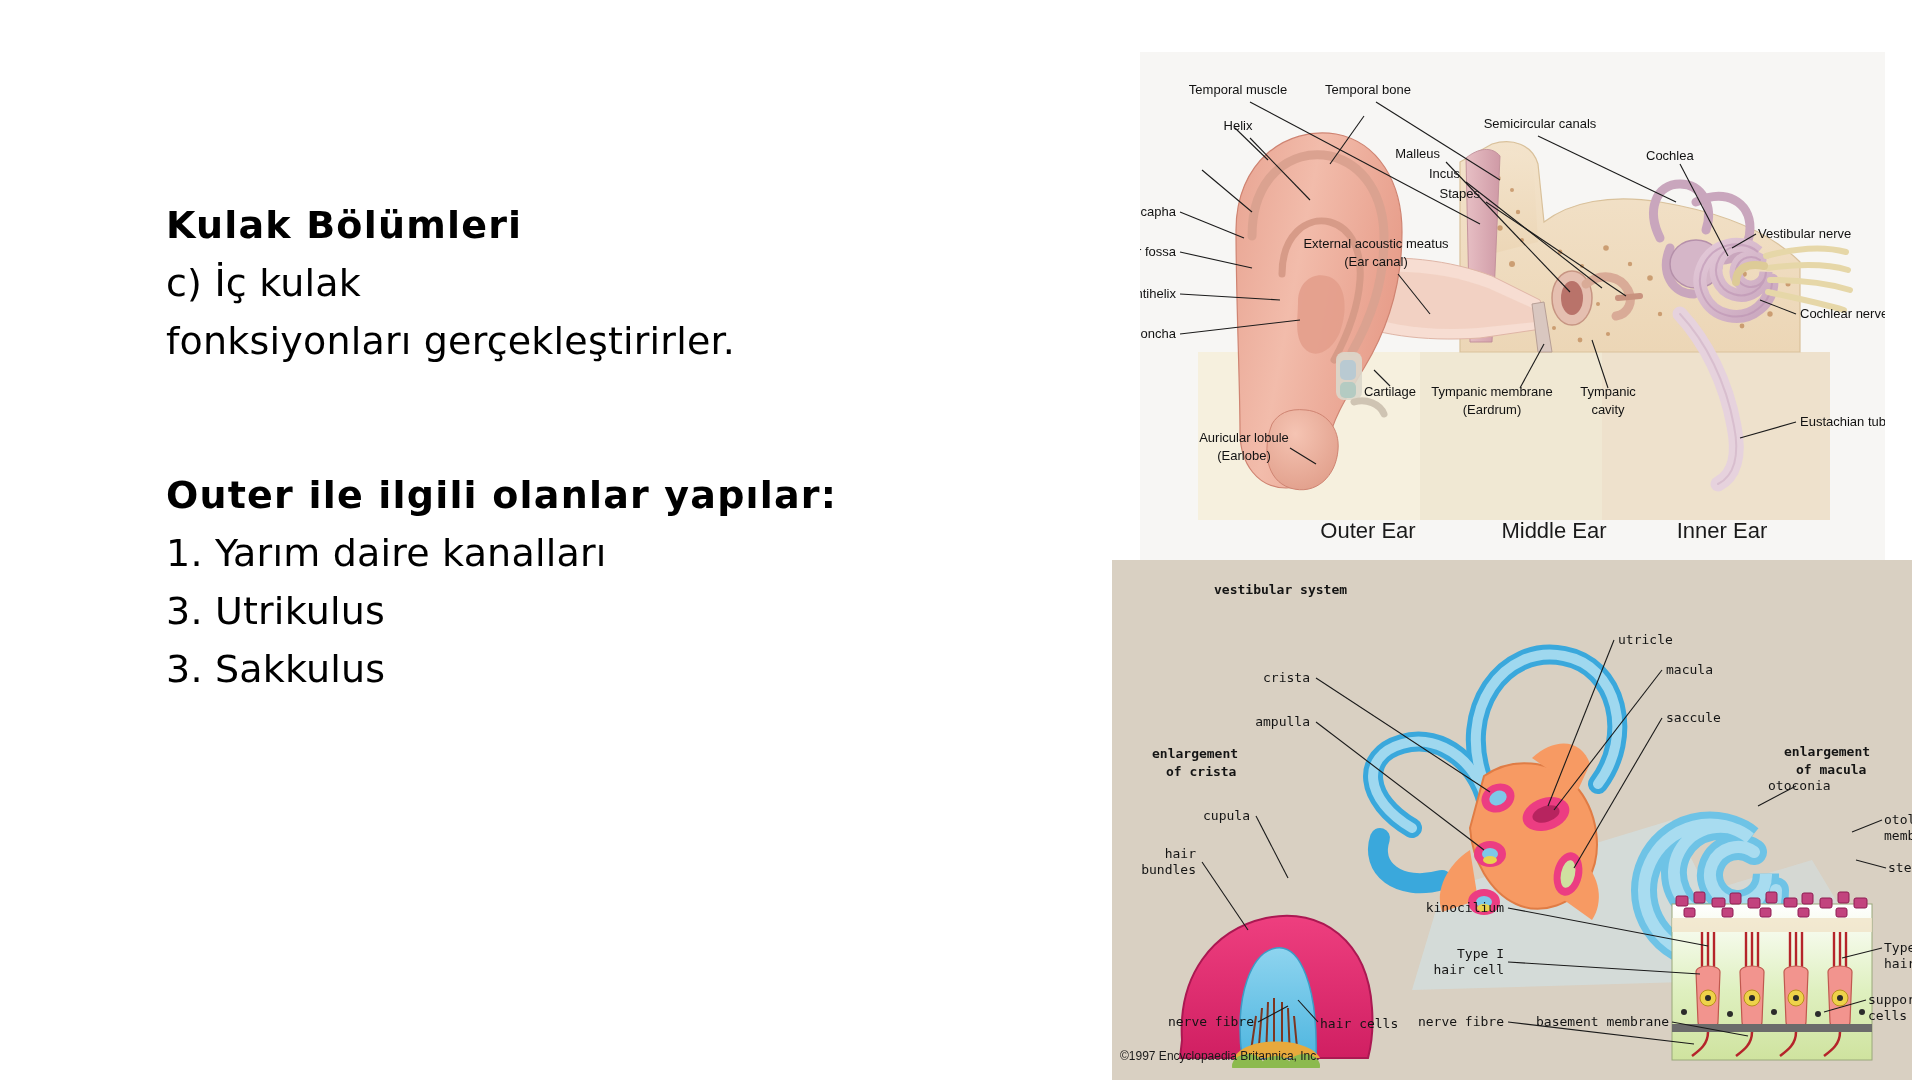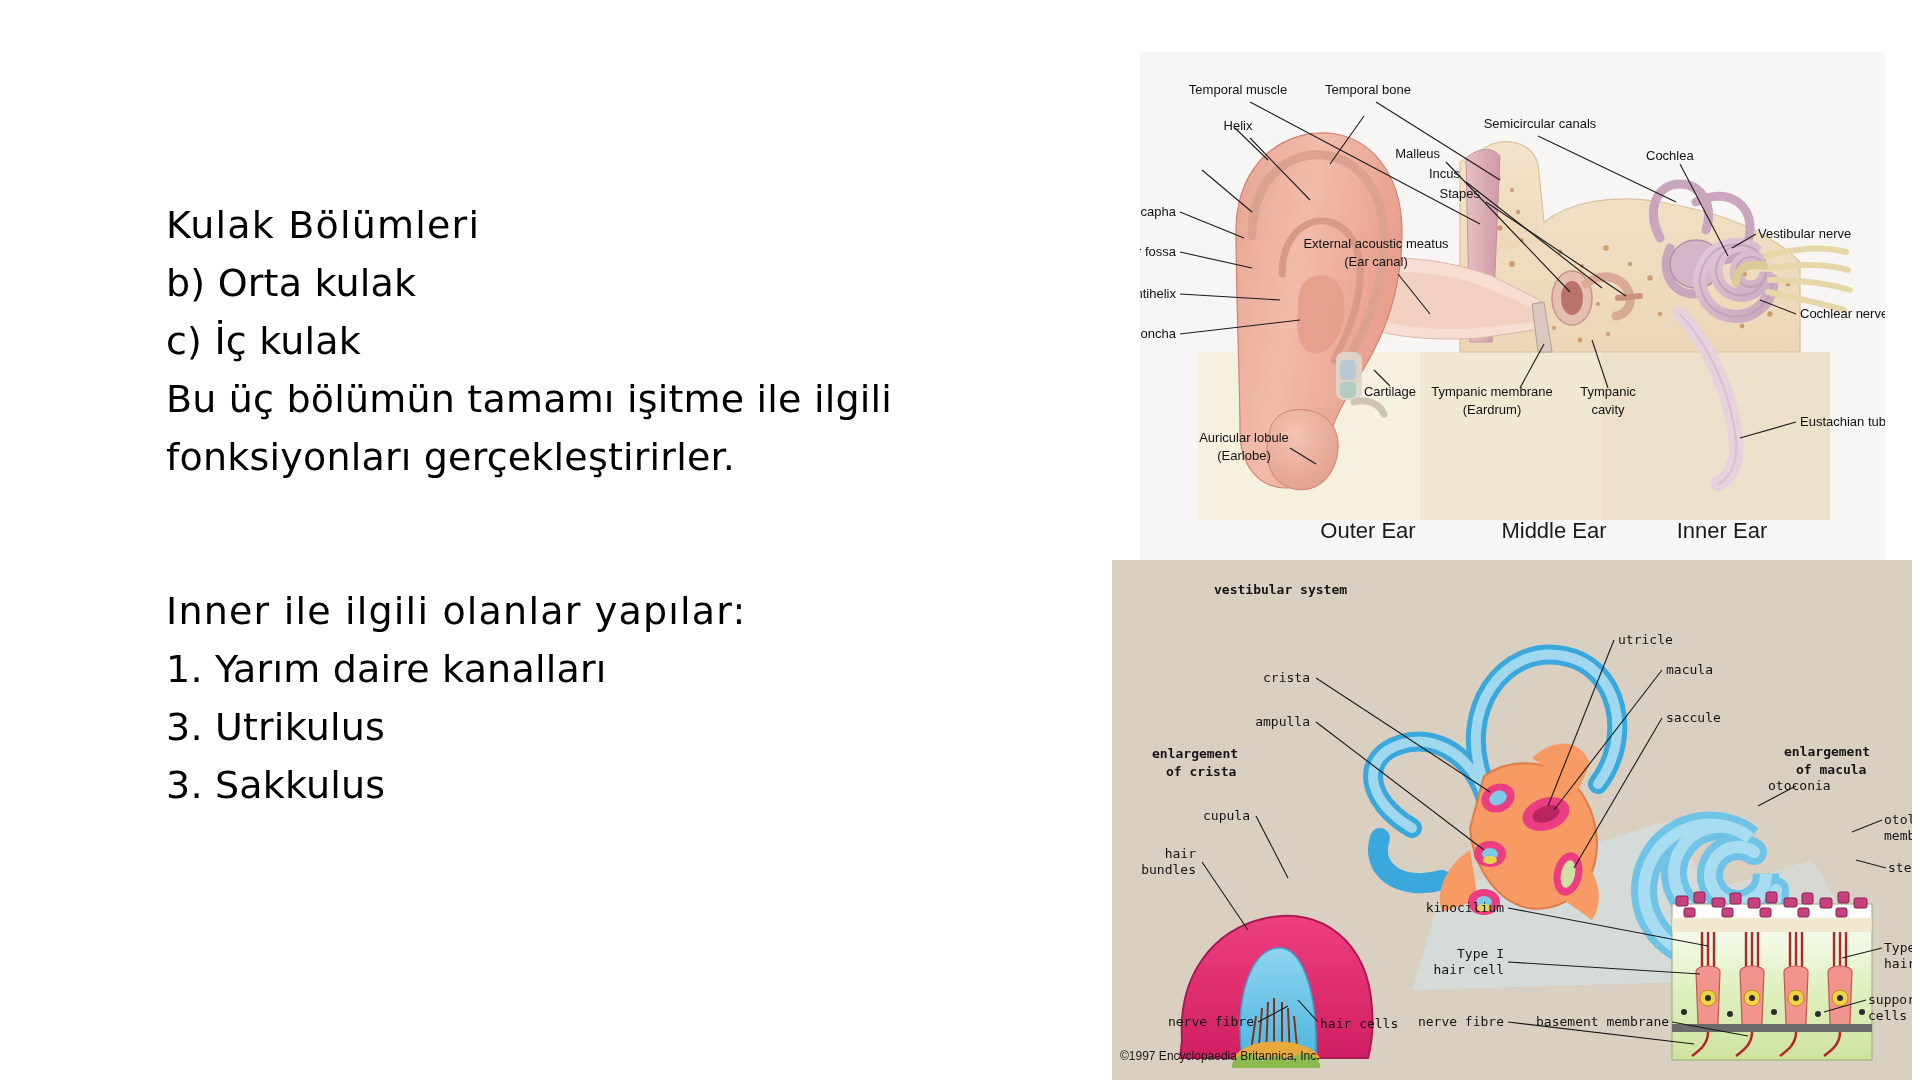--- a/index.html
+++ b/index.html
@@ -24,21 +24,21 @@
   }
   .txt-line {
     color: #000000;
     font-family: "DejaVu Sans", sans-serif;
     font-size: 38px;
     line-height: 58px;
     letter-spacing: 0.2px;
     white-space: nowrap;
   }
   .txt-line.bold {
-    font-weight: normal;
+    font-weight: bold;
     letter-spacing: 1.2px;
   }
   .spacer-block { height: 96px; }
 
   
   #figure-stack {
     position: absolute;
     left: 1140px;
     top: 52px;
     width: 745px;
@@ -69,28 +69,26 @@
   }
   #figure-vestibular-system svg { display: block; }
 </style>
 </head>
 <body>
 
 <div id="text-column">
 
   <div class="txt-line bold">Kulak Bölümleri</div>
 
-  <div class="txt-line">b) Orta kulak</div>
   <div class="txt-line">c) İç kulak</div>
-  <div class="txt-line">Bu üç bölümün tamamı işitme ile ilgili</div>
   <div class="txt-line">fonksiyonları gerçekleştirirler.</div>
 
   <div class="spacer-block"></div>
 
-  <div class="txt-line bold">Inner ile ilgili olanlar yapılar:</div>
+  <div class="txt-line bold">Outer ile ilgili olanlar yapılar:</div>
   <div class="txt-line">1. Yarım daire kanalları</div>
   <div class="txt-line">3. Utrikulus</div>
   <div class="txt-line">3. Sakkulus</div>
 </div>
 
 <div id="figure-stack">
 
   <div id="figure-ear-cross-section">
     <svg width="745" height="508" viewBox="0 0 745 508" xmlns="http://www.w3.org/2000/svg">
       <defs>

